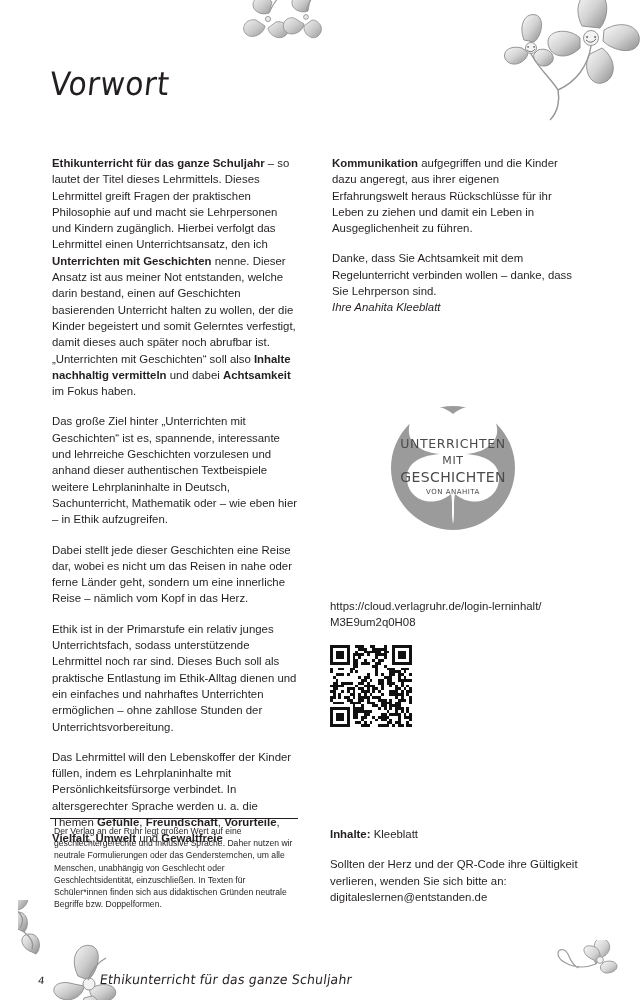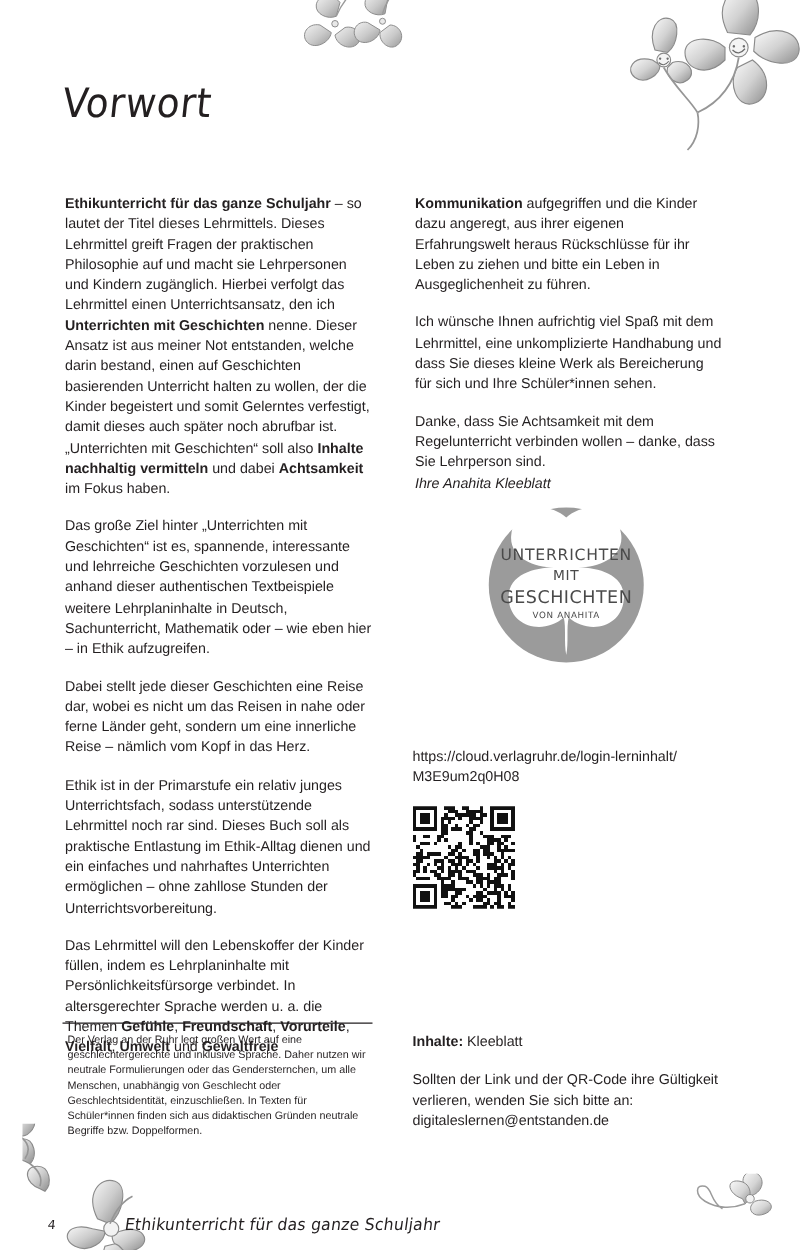--- a/index.html
+++ b/index.html
@@ -264,22 +264,21 @@
 <div class="col" id="col-left">
     <p><strong>Ethikunterricht für das ganze Schuljahr</strong><span> – so lautet der Titel dieses Lehrmittels. Dieses Lehrmittel greift Fragen der praktischen Philosophie auf und macht sie Lehrpersonen und Kindern zugänglich. Hierbei verfolgt das Lehrmittel einen Unterrichtsansatz, den ich </span><strong>Unterrichten mit Geschichten</strong><span> nenne. Dieser Ansatz ist aus meiner Not entstanden, welche darin bestand, einen auf Geschichten basierenden Unterricht halten zu wollen, der die Kinder begeistert und somit Gelerntes verfestigt, damit dieses auch später noch abrufbar ist. „Unterrichten mit Geschichten“ soll also </span><strong>Inhalte nachhaltig vermitteln</strong><span> und dabei </span><strong>Achtsamkeit</strong><span> im Fokus haben.</span></p>
     <p><span>Das große Ziel hinter „Unterrichten mit Geschichten“ ist es, spannende, interessante und lehrreiche Geschichten vorzulesen und anhand dieser authentischen Textbeispiele weitere Lehrplaninhalte in Deutsch, Sachunterricht, Mathematik oder – wie eben hier – in Ethik aufzugreifen.</span></p>
     <p><span>Dabei stellt jede dieser Geschichten eine Reise dar, wobei es nicht um das Reisen in nahe oder ferne Länder geht, sondern um eine innerliche Reise – nämlich vom Kopf in das Herz.</span></p>
     <p><span>Ethik ist in der Primarstufe ein relativ junges Unterrichtsfach, sodass unterstützende Lehrmittel noch rar sind. Dieses Buch soll als praktische Entlastung im Ethik-Alltag dienen und ein einfaches und nahrhaftes Unterrichten ermöglichen – ohne zahllose Stunden der Unterrichtsvorbereitung.</span></p>
     <p><span>Das Lehrmittel will den Lebenskoffer der Kinder füllen, indem es Lehrplaninhalte mit Persönlichkeitsfürsorge verbindet. In altersgerechter Sprache werden u. a. die Themen </span><strong>Gefühle</strong><span>, </span><strong>Freundschaft</strong><span>, </span><strong>Vorurteile</strong><span>, </span><strong>Vielfalt</strong><span>, </span><strong>Umwelt</strong><span> und </span><strong>Gewaltfreie</strong></p>
   </div>
 
 <div class="col" id="col-right">
   <div id="right-paras">
-      <p><strong>Kommunikation</strong><span> aufgegriffen und die Kinder dazu angeregt, aus ihrer eigenen Erfahrungswelt heraus Rückschlüsse für ihr Leben zu ziehen und bitte ein Leben in Ausgeglichenheit zu führen.</span></p>
-      <p><span>Ich wünsche Ihnen aufrichtig viel Spaß mit dem Lehrmittel, eine unkomplizierte Handhabung und dass Sie dieses kleine Werk als Bereicherung für sich und Ihre Schüler*innen sehen.</span></p>
+      <p><strong>Kommunikation</strong><span> aufgegriffen und die Kinder dazu angeregt, aus ihrer eigenen Erfahrungswelt heraus Rückschlüsse für ihr Leben zu ziehen und damit ein Leben in Ausgeglichenheit zu führen.</span></p>
       <p><span>Danke, dass Sie Achtsamkeit mit dem Regelunterricht verbinden wollen – danke, dass Sie Lehrperson sind.</span></p>
     </div>
   <p class="sig">Ihre Anahita Kleeblatt</p>
 </div>
 
 <div id="logo-emblem">
   <svg width="140" height="140" viewBox="0 0 140 140">
     <circle cx="70" cy="70" r="62" fill="#9b9b9b"></circle>
 
     <g fill="#ffffff">
@@ -731,21 +730,21 @@
       </g>
   </svg>
 </div>
 
 <div id="password-block">
   <p>
     <strong>Inhalte:</strong>
     <span>Kleeblatt</span>
   </p>
   <p>
-    <span>Sollten der Link und der QR-Code ihre Gültigkeit</span><br>
+    <span>Sollten der Herz und der QR-Code ihre Gültigkeit</span><br>
     <span>verlieren, wenden Sie sich bitte an:</span><br>
     <span>digitaleslernen@entstanden.de</span>
   </p>
 </div>
 
 <div id="footnote">
   <div class="rule"></div>
   <p>Der Verlag an der Ruhr legt großen Wert auf eine geschlechtergerechte und inklusive Sprache. Daher nutzen wir neutrale Formulierungen oder das Gendersternchen, um alle Menschen, unabhängig von Geschlecht oder Geschlechtsidentität, einzuschließen. In Texten für Schüler*innen finden sich aus didaktischen Gründen neutrale Begriffe bzw. Doppelformen.</p>
 </div>
 

